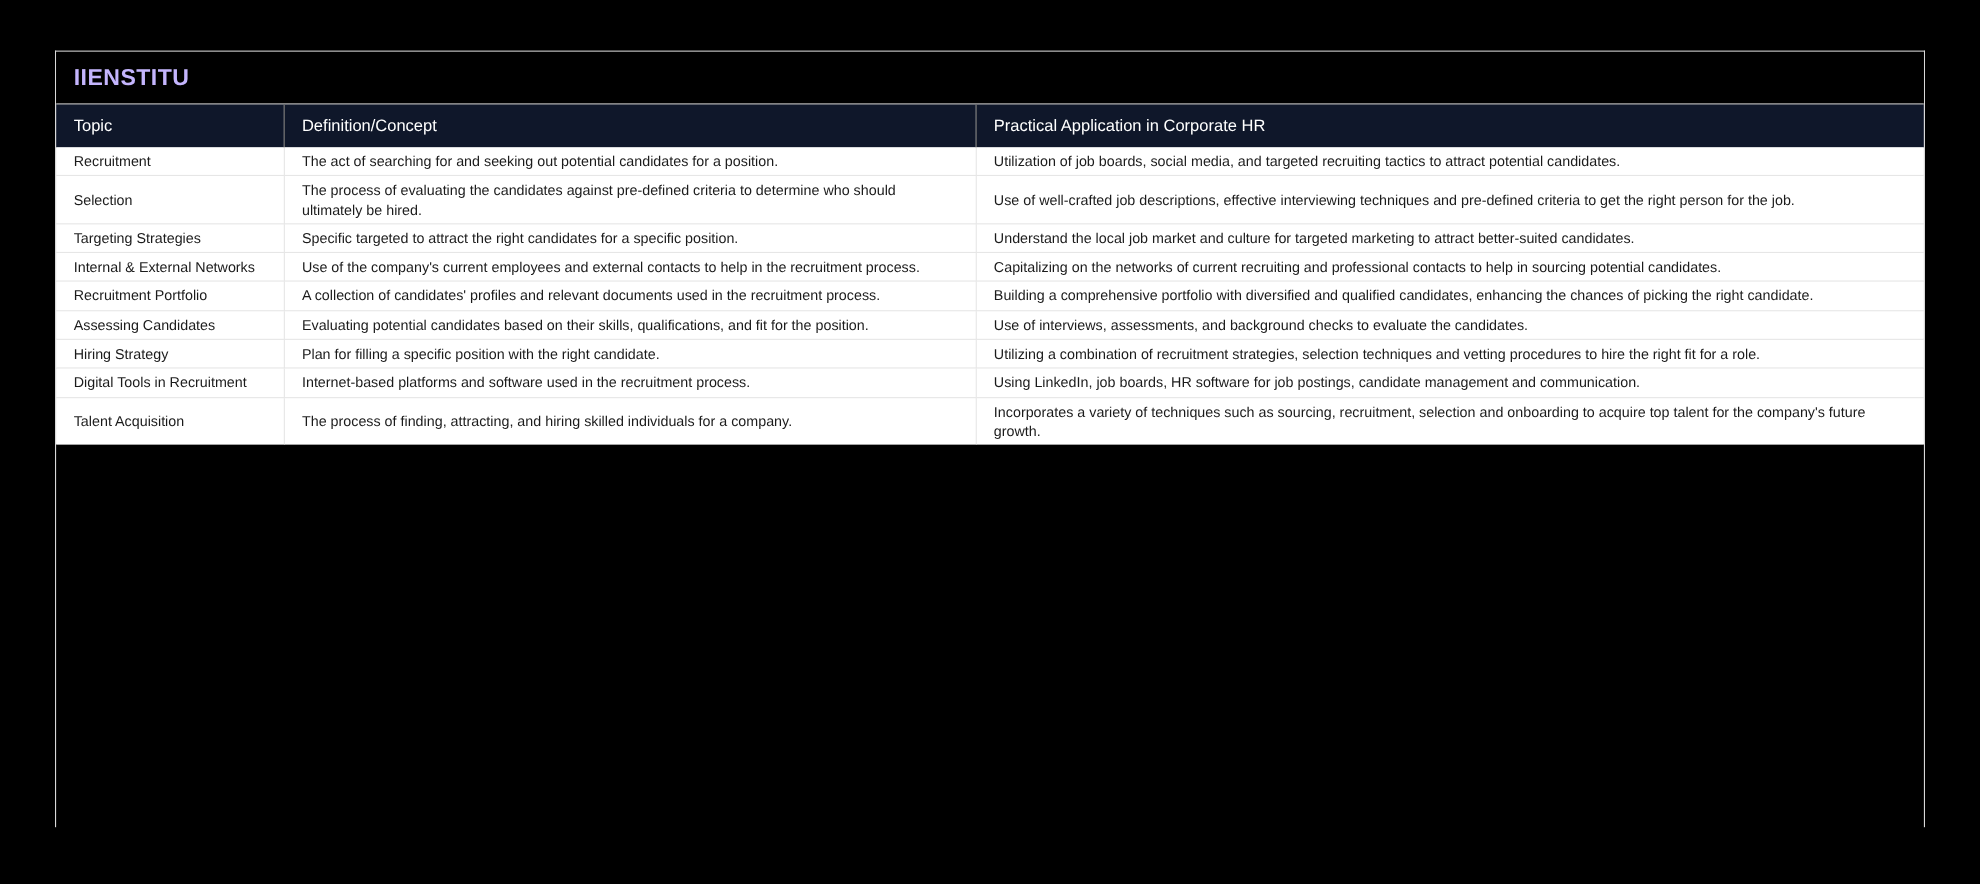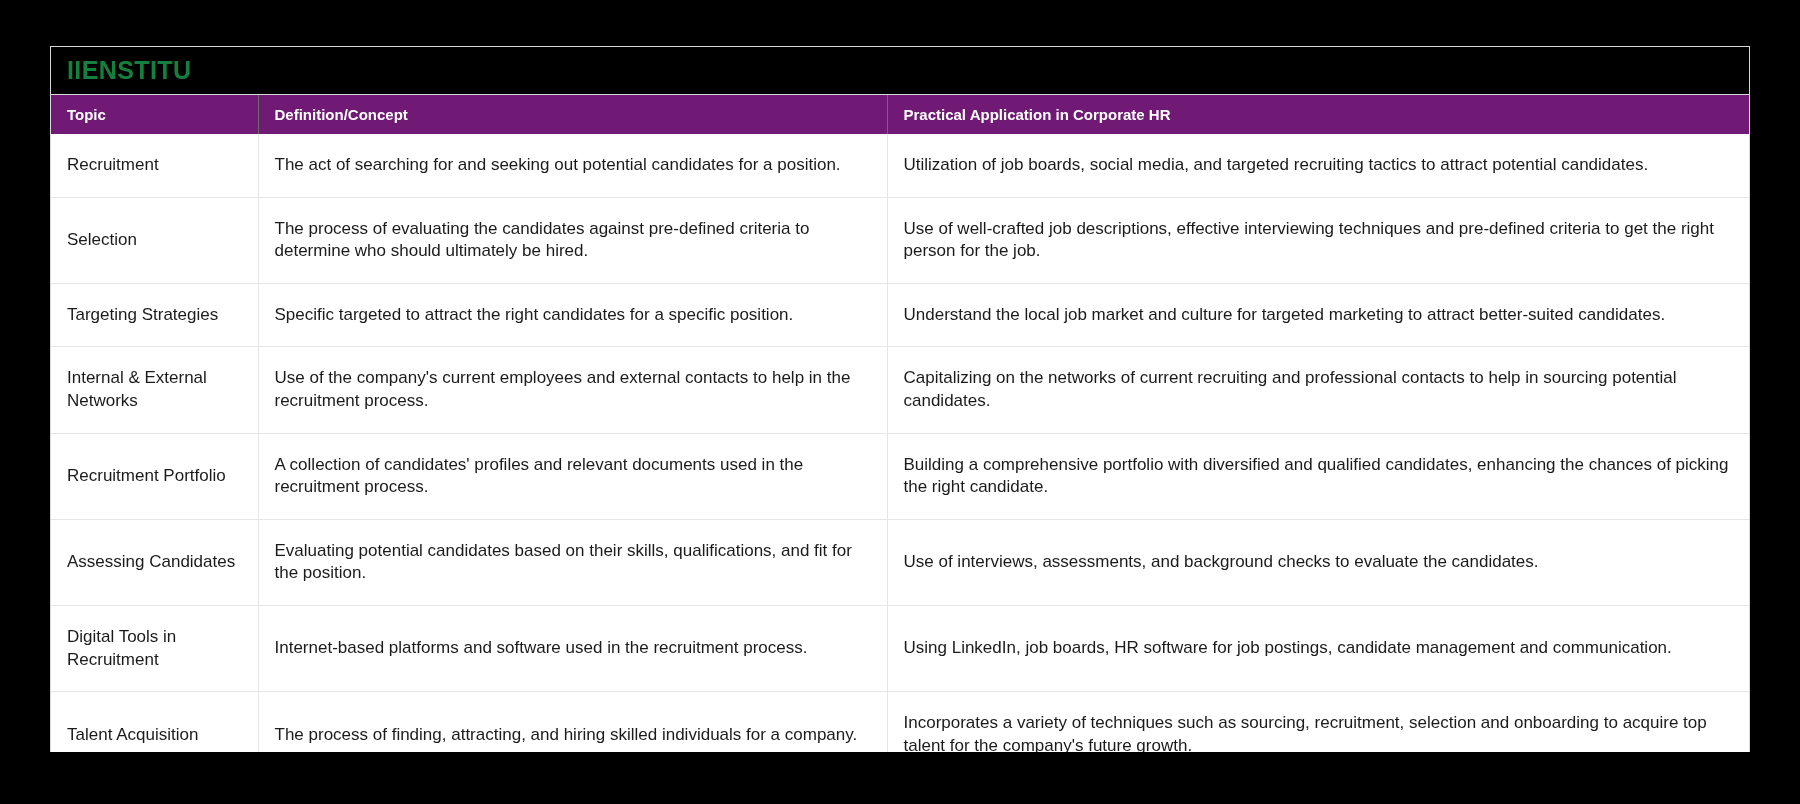--- a/index.html
+++ b/index.html
@@ -38,60 +38,60 @@
     height: 48px;
     background: #000000;
     display: flex;
     align-items: center;
     padding-left: 16px;
     box-sizing: border-box;
     border-bottom: 1px solid #d9d9d9;
   }
 
   .brand-title {
-    color: #15803d;
-    font-size: 25px;
+    color: #c4b5fd;
+    font-size: 21px;
     font-weight: bold;
     letter-spacing: 0.4px;
     font-family: "Liberation Sans", sans-serif;
   }
 
   table.grid {
     width: 100%;
     border-collapse: collapse;
     table-layout: fixed;
     background: #ffffff;
   }
 
   table.grid col.c-topic   { width: 207px; }
   table.grid col.c-def     { width: 629px; }
   table.grid col.c-app     { width: 862px; }
 
   thead th {
-    background: #701a75;
+    background: #0f172a;
     color: #ffffff;
     font-size: 15px;
-    font-weight: bold;
+    font-weight: normal;
     text-align: left;
     padding: 11px 16px;
     border-right: 1px solid #6b6b6b;
     box-sizing: border-box;
     font-family: "Liberation Sans", sans-serif;
     white-space: nowrap;
   }
   thead th:last-child { border-right: none; }
 
   tbody td {
     background: #ffffff;
     color: #1b1b1b;
-    font-size: 17px;
+    font-size: 13px;
     line-height: 1.33;
     text-align: left;
     vertical-align: middle;
-    padding: 20px 16px;
+    padding: 4px 16px;
     border-right: 1px solid #e6e6e6;
     border-bottom: 1px solid #e6e6e6;
     box-sizing: border-box;
     font-family: "Liberation Sans", sans-serif;
   }
   tbody td:last-child { border-right: none; }
   tbody tr:last-child td { border-bottom: none; }
 
   tbody td.topic-cell { color: #1b1b1b; }
 </style>
@@ -144,20 +144,25 @@
           <td class="topic-cell">Recruitment Portfolio</td>
           <td>A collection of candidates' profiles and relevant documents used in the recruitment process.</td>
           <td>Building a comprehensive portfolio with diversified and qualified candidates, enhancing the chances of picking the right candidate.</td>
         </tr>
         <tr>
           <td class="topic-cell">Assessing Candidates</td>
           <td>Evaluating potential candidates based on their skills, qualifications, and fit for the position.</td>
           <td>Use of interviews, assessments, and background checks to evaluate the candidates.</td>
         </tr>
         <tr>
+          <td class="topic-cell">Hiring Strategy</td>
+          <td>Plan for filling a specific position with the right candidate.</td>
+          <td>Utilizing a combination of recruitment strategies, selection techniques and vetting procedures to hire the right fit for a role.</td>
+        </tr>
+        <tr>
           <td class="topic-cell">Digital Tools in Recruitment</td>
           <td>Internet-based platforms and software used in the recruitment process.</td>
           <td>Using LinkedIn, job boards, HR software for job postings, candidate management and communication.</td>
         </tr>
         <tr>
           <td class="topic-cell">Talent Acquisition</td>
           <td>The process of finding, attracting, and hiring skilled individuals for a company.</td>
           <td>Incorporates a variety of techniques such as sourcing, recruitment, selection and onboarding to acquire top talent for the company's future growth.</td>
         </tr>
       </tbody>

